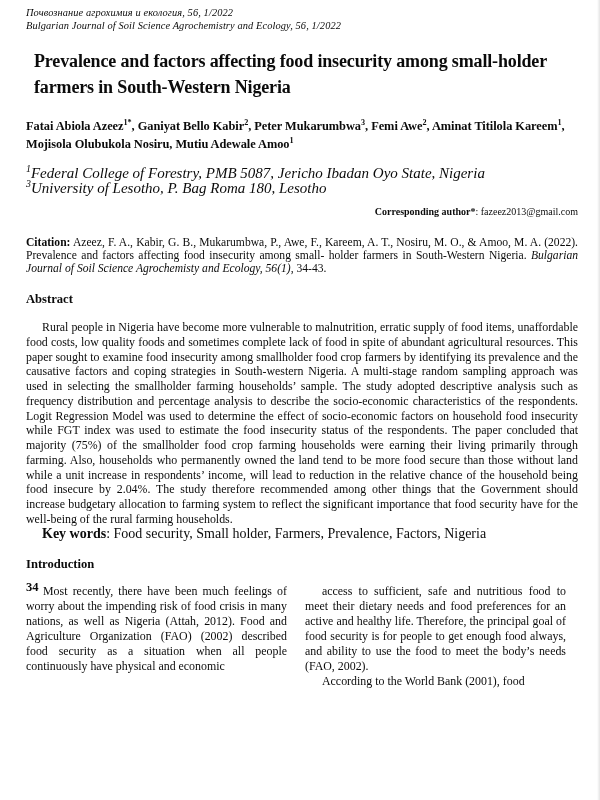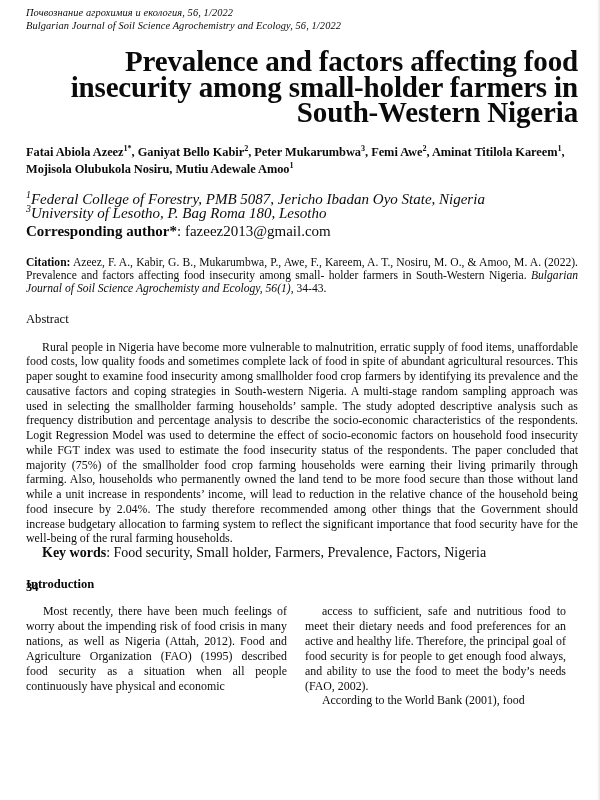--- a/index.html
+++ b/index.html
@@ -31,25 +31,24 @@
     line-height: 13.2px;
     letter-spacing: 0.1px;
     margin: 0 0 0 0;
     white-space: nowrap;
   }
   .runhead.second { margin-top: 0px; }
 
   
   .title {
     font-weight: bold;
-    font-size: 29px;
+    font-size: 18px;
     line-height: 25.5px;
-    margin: 17px 0 0 0;
+    margin: 17px 0 0 8px;
     letter-spacing: -0.15px;
-    text-align: right;
   }
 
   
   .authors {
     font-weight: bold;
     font-size: 12.4px;
     line-height: 17.5px;
     margin: 18px 0 0 0;
     letter-spacing: -0.05px;
   }
@@ -59,39 +58,40 @@
   .affils {
     margin: 13px 0 0 0;
   }
   .affil {
     font-style: italic;
     font-size: 15px;
     line-height: 14.4px;
     white-space: nowrap;
   }
   .corresp {
-    font-size: 15px;
+    font-size: 10px;
     line-height: 15px;
-    margin-top: 3px;
+    margin-top: 9px;
+    text-align: right;
   }
   .corresp b { font-weight: bold; }
 
   
   .citation {
     font-size: 11.6px;
     line-height: 13px;
     margin: 17px 0 0 0;
     text-align: justify;
   }
   .citation b { font-weight: bold; }
   .citation i { font-style: italic; }
 
   
   h2.sec {
-    font-weight: normal;
+    font-weight: bold;
     font-size: 12.6px;
     line-height: 15px;
     margin: 17px 0 0 0;
   }
   .abstract {
     font-size: 11.9px;
     line-height: 14.75px;
     text-align: justify;
     margin: 13px 0 0 0;
     text-indent: 16px;
@@ -168,21 +168,21 @@
   </div>
 
   <h2 class="sec">Abstract</h2>
   <p class="abstract">Rural people in Nigeria have become more vulnerable to malnutrition, erratic supply of food items, unaffordable food costs, low quality foods and sometimes complete lack of food in spite of abundant agricultural resources. This paper sought to examine food insecurity among smallholder food crop farmers by identifying its prevalence and the causative factors and coping strategies in South-western Nigeria. A multi-stage random sampling approach was used in selecting the smallholder farming households’ sample. The study adopted descriptive analysis such as frequency distribution and percentage analysis to describe the socio-economic characteristics of the respondents. Logit Regression Model was used to determine the effect of socio-economic factors on household food insecurity while FGT index was used to estimate the food insecurity status of the respondents. The paper concluded that majority (75%) of the smallholder food crop farming households were earning their living primarily through farming. Also, households who permanently owned the land tend to be more food secure than those without land while a unit increase in respondents’ income, will lead to reduction in the relative chance of the household being food insecure by 2.04%. The study therefore recommended among other things that the Government should increase budgetary allocation to farming system to reflect the significant importance that food security have for the well-being of the rural farming households.</p>
   <p class="keywords"><b>Key words</b><span>: </span><span>Food security, Small holder, Farmers, Prevalence, Factors, Nigeria</span></p>
 
   <h2 class="intro-head">Introduction</h2>
 
   <div class="cols">
     <div class="col">
-      <p>Most recently, there have been much feelings of worry about the impending risk of food crisis in many nations, as well as Nigeria (Attah, 2012). Food and Agriculture Organization (FAO) (1995) described food security as a situation when all people continuously have physical and economic</p>
+      <p>Most recently, there have been much feelings of worry about the impending risk of food crisis in many nations, as well as Nigeria (Attah, 2012). Food and Agriculture Organization (FAO) (2002) described food security as a situation when all people continuously have physical and economic</p>
     </div>
     <div class="col">
       <p>access to sufficient, safe and nutritious food to meet their dietary needs and food preferences for an active and healthy life. Therefore, the principal goal of food security is for people to get enough food always, and ability to use the food to meet the body’s needs (FAO, 2002).</p>
       <p>According to the World Bank (2001), food</p>
     </div>
   </div>
 
   <div class="folio">34</div>
   <div class="scan-edge"></div>
 </div>

